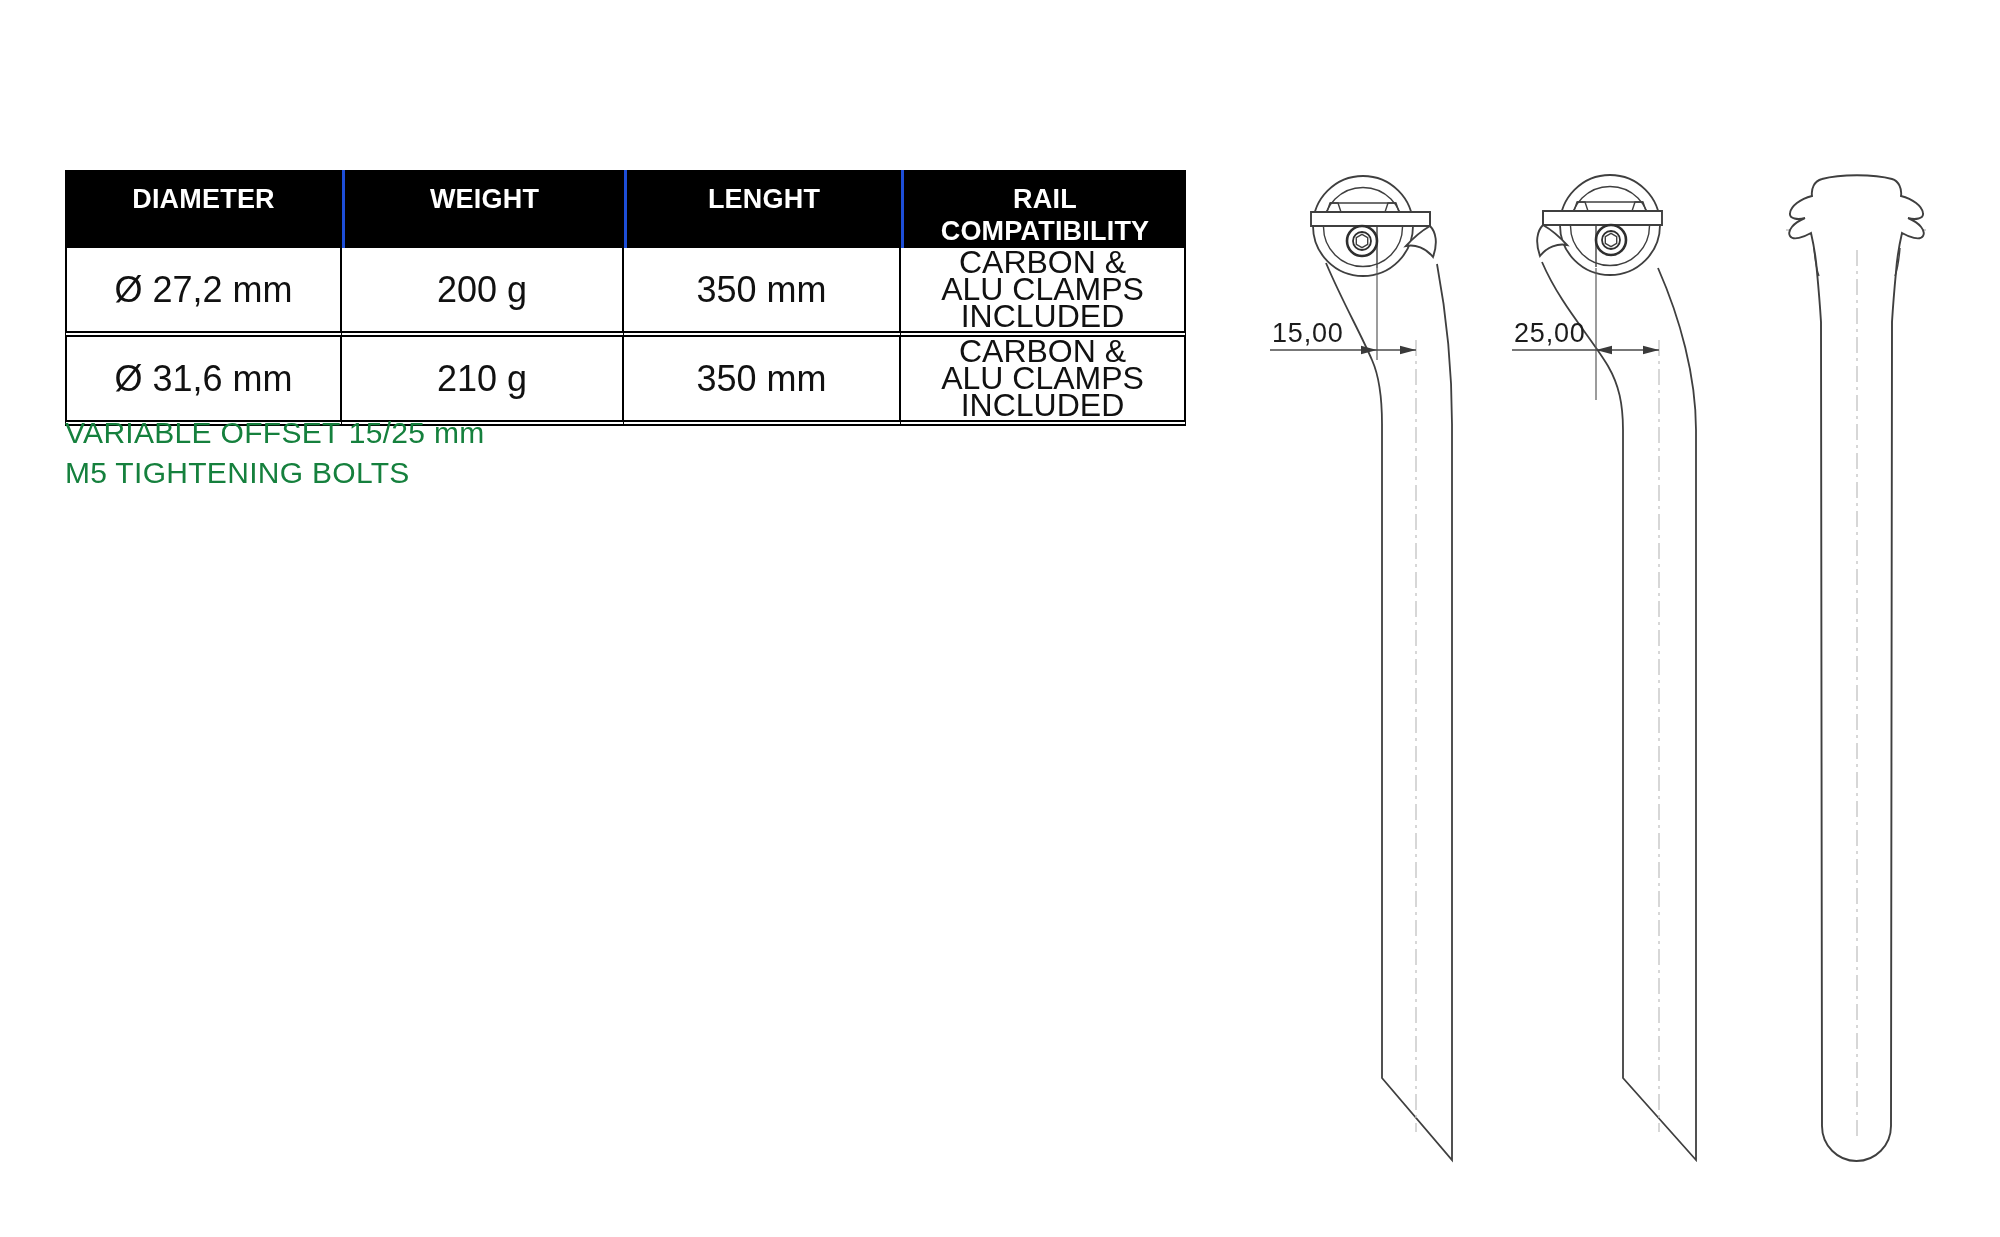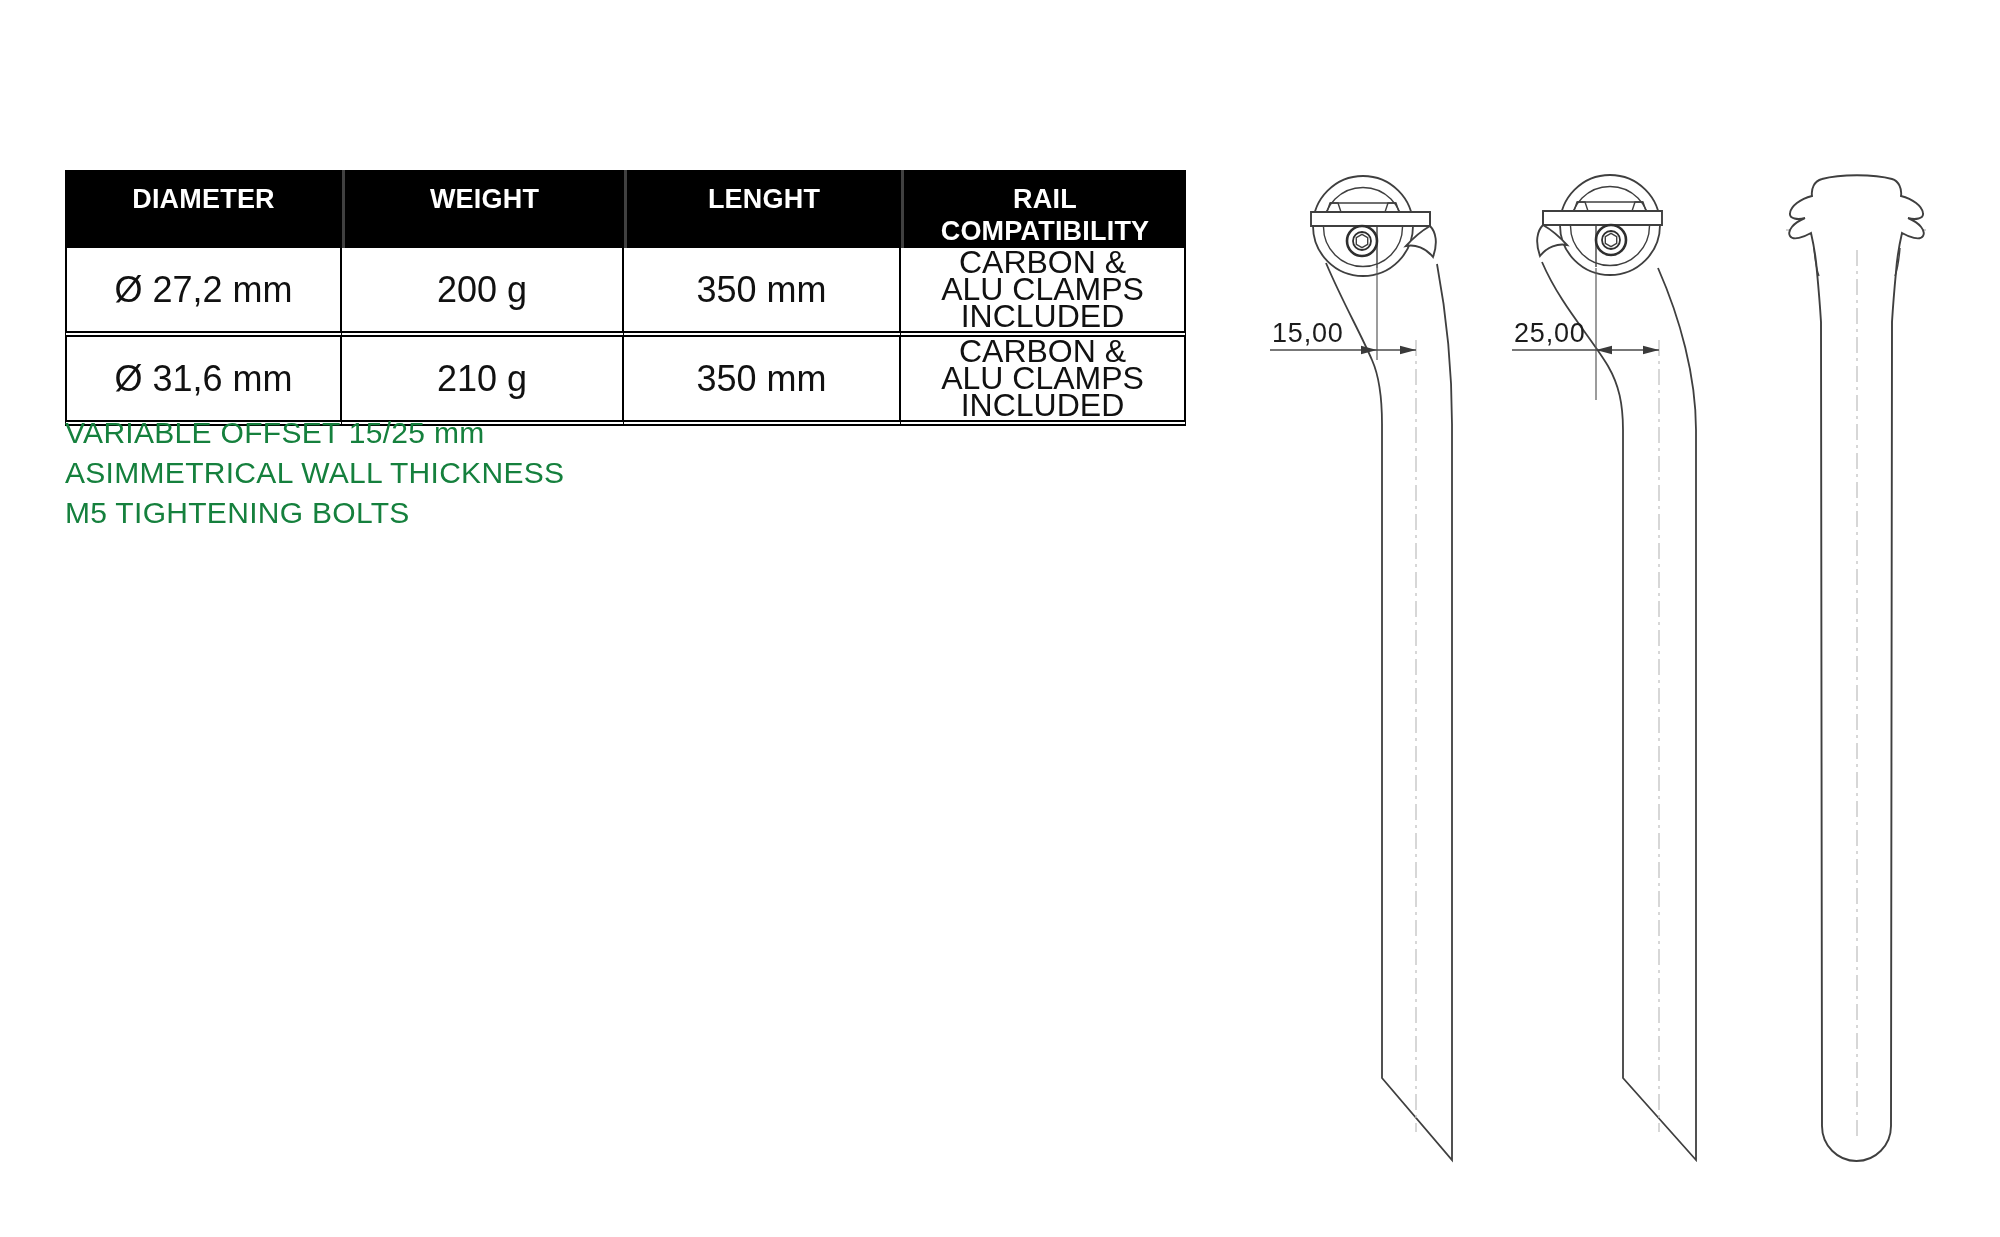--- a/index.html
+++ b/index.html
@@ -16,21 +16,21 @@
     border-collapse:separate; border-spacing:0;
     table-layout:fixed; width:1121px;
   }
   table.spec th, table.spec td { box-sizing:border-box; }
   table.spec th {
     background:#000; color:#fff;
     font-size:27px; font-weight:bold; text-align:center;
     vertical-align:top; padding:13px 4px 0 4px; height:78px;
     letter-spacing:0.2px;
   }
-  table.spec th + th { border-left:3px solid #404040; }
+  table.spec th + th { border-left:3px solid #1d4ed8; }
   table.spec th .hwrap { display:inline-block; max-width:225px; line-height:32px; }
   table.spec td {
     background:#fff; text-align:center; vertical-align:middle;
     font-size:36px; height:69px;
     border-right:2px solid #000;
     border-bottom:6px double #000;
   }
   table.spec td:first-child { border-left:2px solid #000; }
   table.spec td.rail { font-size:32px; line-height:27px; }
   table.spec td.rail .rwrap { display:inline-block; max-width:215px; }
@@ -89,21 +89,20 @@
         <td>Ø 31,6 mm</td>
         <td>210 g</td>
         <td>350 mm</td>
         <td class="rail"><span class="rwrap">CARBON &amp; ALU CLAMPS INCLUDED</span></td>
       </tr>
     </tbody>
   </table>
 
   <div class="features">
     <div>VARIABLE OFFSET 15/25 mm</div>
-    <div>ASIMMETRICAL WALL THICKNESS</div>
     <div>M5 TIGHTENING BOLTS</div>
   </div>
 
   <svg class="drawing" width="720" height="1040" viewBox="1240 140 720 1040">
 
     <defs>
 
       <g id="posthead">
         <circle class="ln" cx="0" cy="0" r="50"></circle>
         <circle class="lnth" cx="0" cy="1" r="39.5"></circle>

